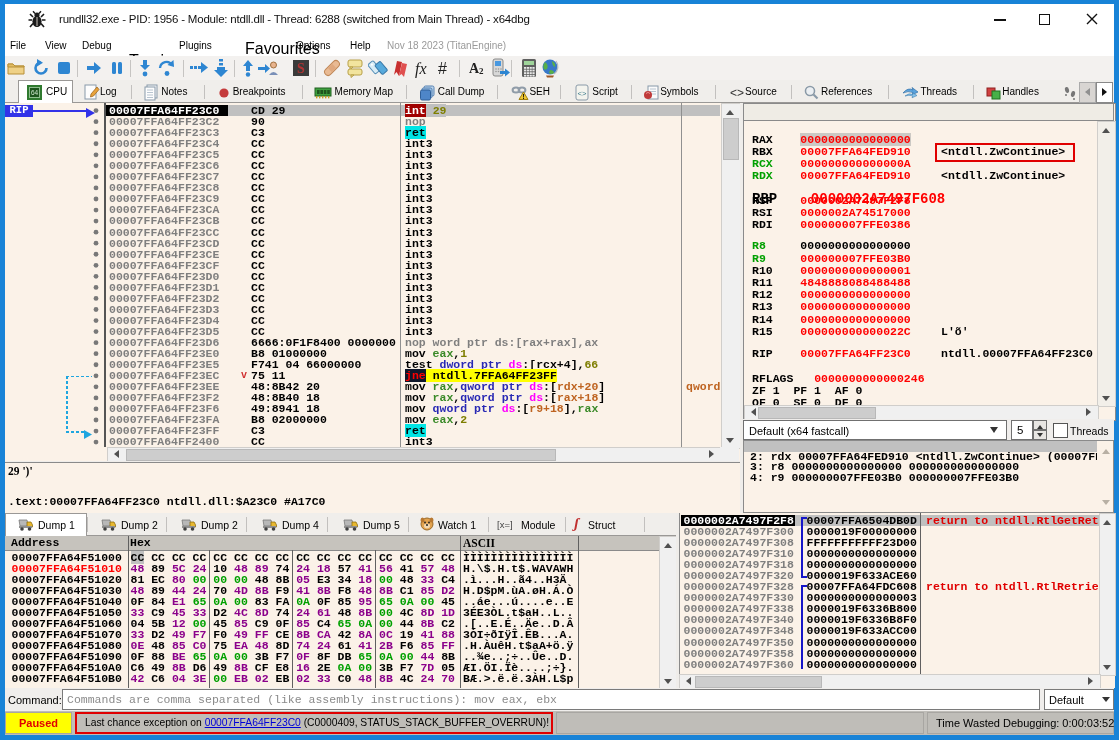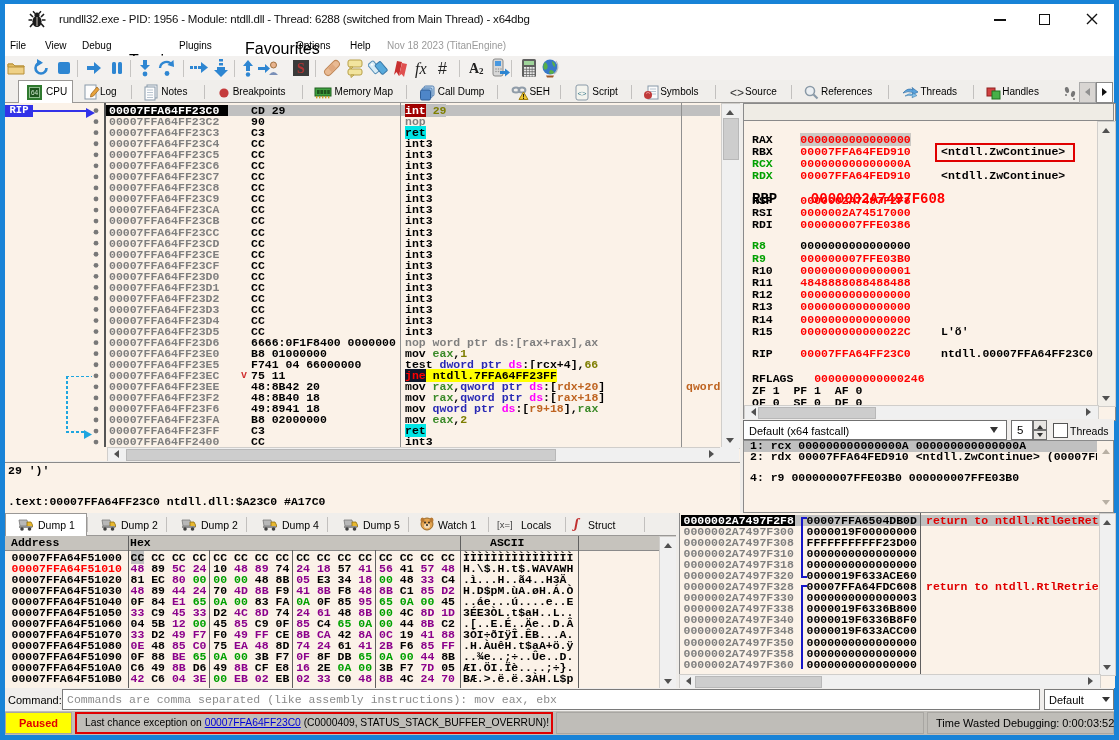--- a/index.html
+++ b/index.html
@@ -497,31 +497,31 @@
 <div style="position:absolute;left:1033px;top:420px;width:14px;height:10px;background:#E8E6E3;border:1px solid #707070;box-sizing:border-box">
       <div style="width:0;height:0;border:3px solid transparent;border-bottom:4px solid #333;margin:1px 0 0 3px"></div>
     </div>
 <div style="position:absolute;left:1033px;top:430px;width:14px;height:10px;background:#E8E6E3;border:1px solid #707070;box-sizing:border-box">
       <div style="width:0;height:0;border:3px solid transparent;border-top:4px solid #333;margin:2px 0 0 3px"></div>
     </div>
 <div style="position:absolute;left:1053px;top:423px;width:13px;height:13px;background:#FFF;border:1px solid #555"></div>
 <div style="position:absolute;left:1070px;top:425px;font-size:10.5px">Threads</div>
 <div style="position:absolute;left:743px;top:440px;width:371px;height:73px;background:#FBF2E8;border:1px solid #8A8A8A;box-sizing:border-box"></div>
 <div style="position:absolute;left:744px;top:441px;width:353px;height:10.8px;background:#C0C0C0"></div>
-<div style="position:absolute;left:750px;top:441.0px;font-family:'Liberation Mono',monospace;font-size:11.5px;font-weight:bold;line-height:10.5px;white-space:pre;width:347px;overflow:hidden">1: rcx 000000000000000A 000000000000000A</div>
 <div style="position:absolute;left:750px;top:451.5px;font-family:'Liberation Mono',monospace;font-size:11.5px;font-weight:bold;line-height:10.5px;white-space:pre;width:347px;overflow:hidden">2: rdx 00007FFA64FED910 &lt;ntdll.ZwContinue&gt; (00007FF</div>
+<div style="position:absolute;left:750px;top:462.0px;font-family:'Liberation Mono',monospace;font-size:11.5px;font-weight:bold;line-height:10.5px;white-space:pre;width:347px;overflow:hidden">3: r8 0000000000000000 0000000000000000</div>
 <div style="position:absolute;left:750px;top:472.5px;font-family:'Liberation Mono',monospace;font-size:11.5px;font-weight:bold;line-height:10.5px;white-space:pre;width:347px;overflow:hidden">4: r9 000000007FFE03B0 000000007FFE03B0</div>
 <div style="position:absolute;left:1100px;top:443px;width:12px;height:10px">
       <div style="width:0;height:0;border:4px solid transparent;border-bottom:5px solid #B8B0A4;margin-top:2px;margin-left:auto;margin-right:auto"></div>
     </div>
 <div style="position:absolute;left:1100px;top:497px;width:12px;height:10px">
       <div style="width:0;height:0;border:4px solid transparent;border-top:5px solid #B8B0A4;margin-top:3px;margin-left:auto;margin-right:auto"></div>
     </div>
 <div style="position:absolute;left:5px;top:462px;width:735px;height:51px;background:#FBF2E8;border-top:1px solid #8A8A8A"></div>
-<div style="position:absolute;left:8px;top:465px;font-family:Liberation Mono, monospace;font-size:11.5px;font-weight:bold;line-height:12px;white-space:pre">29 ')'</div>
+<div style="position:absolute;left:8px;top:465px;font-family:Liberation Serif, serif;font-size:11.5px;font-weight:bold;line-height:12px;white-space:pre">29 ')'</div>
 <div style="position:absolute;left:8px;top:496px;font-family:'Liberation Mono',monospace;font-size:11.5px;font-weight:bold;line-height:12px;white-space:pre">.text:00007FFA64FF23C0 ntdll.dll:$A23C0 #A17C0</div>
 <div style="position:absolute;left:5px;top:513px;width:673px;height:23px;background:#F0EEEB"></div>
 <div style="position:absolute;left:5px;top:535px;width:673px;height:1px;background:#9A9896"></div>
 <div style="position:absolute;left:5px;top:513px;width:82px;height:23px;background:#FFF;border:1px solid #9A9896;border-bottom:none;box-sizing:border-box"></div>
 <div style="position:absolute;left:18px;top:517px;width:17px;height:15px"><svg width="17" height="15">
         <path d="M1 3 L9 3 L10 9 L2 9 Z" fill="#B8B8B8" stroke="#787878" stroke-width="0.8"></path>
         <path d="M9 5 L13 5 L14.5 8 L14.5 10 L9 10 Z" fill="#E8B830" stroke="#907010" stroke-width="0.8"></path>
         <rect x="1" y="9" width="13" height="2" fill="#909090"></rect>
         <circle cx="4" cy="12" r="1.8" fill="#404040"></circle>
         <circle cx="11.5" cy="12" r="1.8" fill="#404040"></circle>
@@ -563,36 +563,36 @@
         <circle cx="8" cy="8" r="6" fill="#E2A24E" stroke="#9A6A28"></circle>
         <ellipse cx="3.5" cy="4" rx="2" ry="2.6" fill="#B87830"></ellipse>
         <ellipse cx="12.5" cy="4" rx="2" ry="2.6" fill="#B87830"></ellipse>
         <ellipse cx="8" cy="10" rx="3" ry="2.4" fill="#F2D8B0"></ellipse>
         <circle cx="6" cy="6.5" r="0.9" fill="#222"></circle>
         <circle cx="10" cy="6.5" r="0.9" fill="#222"></circle>
         <circle cx="8" cy="9" r="1" fill="#222"></circle>
       </svg></div>
 <div style="position:absolute;left:438px;top:519px;font-size:10.5px">Watch 1</div>
 <div style="position:absolute;left:497px;top:519px;font-size:9.5px;color:#444">[x=]</div>
-<div style="position:absolute;left:521px;top:519px;font-size:10.5px">Locals</div>
+<div style="position:absolute;left:521px;top:519px;font-size:10.5px">Module</div>
 <div style="position:absolute;left:574px;top:515px;font-size:15px;color:#C03030;font-family:'Liberation Serif',serif;font-style:italic;font-weight:bold">ʃ</div>
 <div style="position:absolute;left:588px;top:519px;font-size:10.5px">Struct</div>
 <div style="position:absolute;left:87px;top:517px;width:1px;height:15px;background:#C2C0BE"></div>
 <div style="position:absolute;left:166px;top:517px;width:1px;height:15px;background:#C2C0BE"></div>
 <div style="position:absolute;left:246px;top:517px;width:1px;height:15px;background:#C2C0BE"></div>
 <div style="position:absolute;left:327px;top:517px;width:1px;height:15px;background:#C2C0BE"></div>
 <div style="position:absolute;left:408px;top:517px;width:1px;height:15px;background:#C2C0BE"></div>
 <div style="position:absolute;left:488px;top:517px;width:1px;height:15px;background:#C2C0BE"></div>
 <div style="position:absolute;left:565px;top:517px;width:1px;height:15px;background:#C2C0BE"></div>
 <div style="position:absolute;left:644px;top:517px;width:1px;height:15px;background:#C2C0BE"></div>
 <div style="position:absolute;left:5px;top:536px;width:671px;height:152px;background:#FBF2E8"></div>
 <div style="position:absolute;left:5px;top:536px;width:671px;height:13.5px;background:#C6C3BD;border-bottom:1px solid #8A8A8A"></div>
 <div style="position:absolute;left:11px;top:537px;font-family:'Liberation Mono',monospace;font-size:11.5px;font-weight:bold;line-height:12px;white-space:pre">Address</div>
 <div style="position:absolute;left:130px;top:537px;font-family:'Liberation Mono',monospace;font-size:11.5px;font-weight:bold;line-height:12px;white-space:pre">Hex</div>
-<div style="position:absolute;left:490px;top:537px;font-family:Liberation Mono, monospace;font-size:11.5px;font-weight:bold;line-height:12px;white-space:pre">ASCII</div>
+<div style="position:absolute;left:463px;top:537px;font-family:Liberation Serif, serif;font-size:11.5px;font-weight:bold;line-height:12px;white-space:pre">ASCII</div>
 <div style="position:absolute;left:11.5px;top:551.5px;font-family:'Liberation Mono',monospace;font-size:11.5px;font-weight:bold;line-height:11.05px;white-space:pre">00007FFA64F51000
 <span style="color:#FF0000">00007FFA64F51010</span>
 00007FFA64F51020
 00007FFA64F51030
 00007FFA64F51040
 00007FFA64F51050
 00007FFA64F51060
 00007FFA64F51070
 00007FFA64F51080
 00007FFA64F51090

